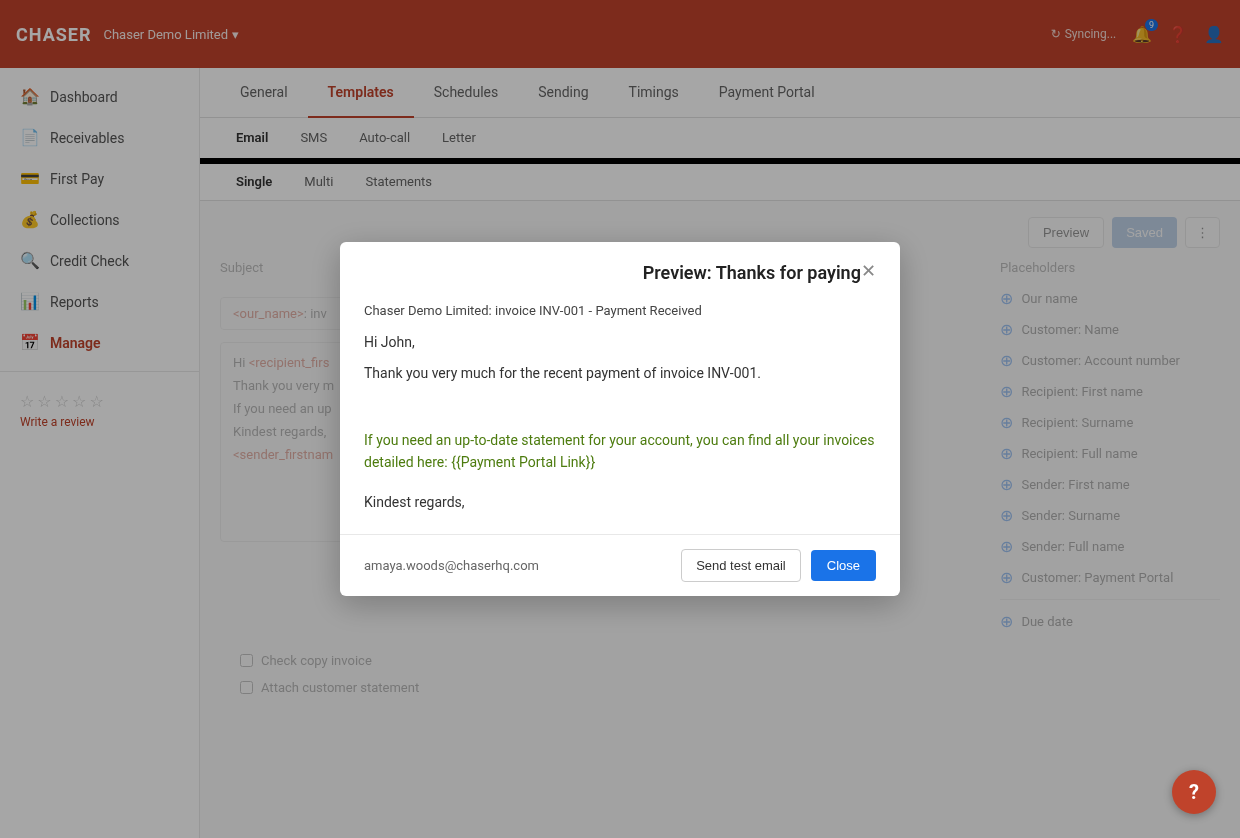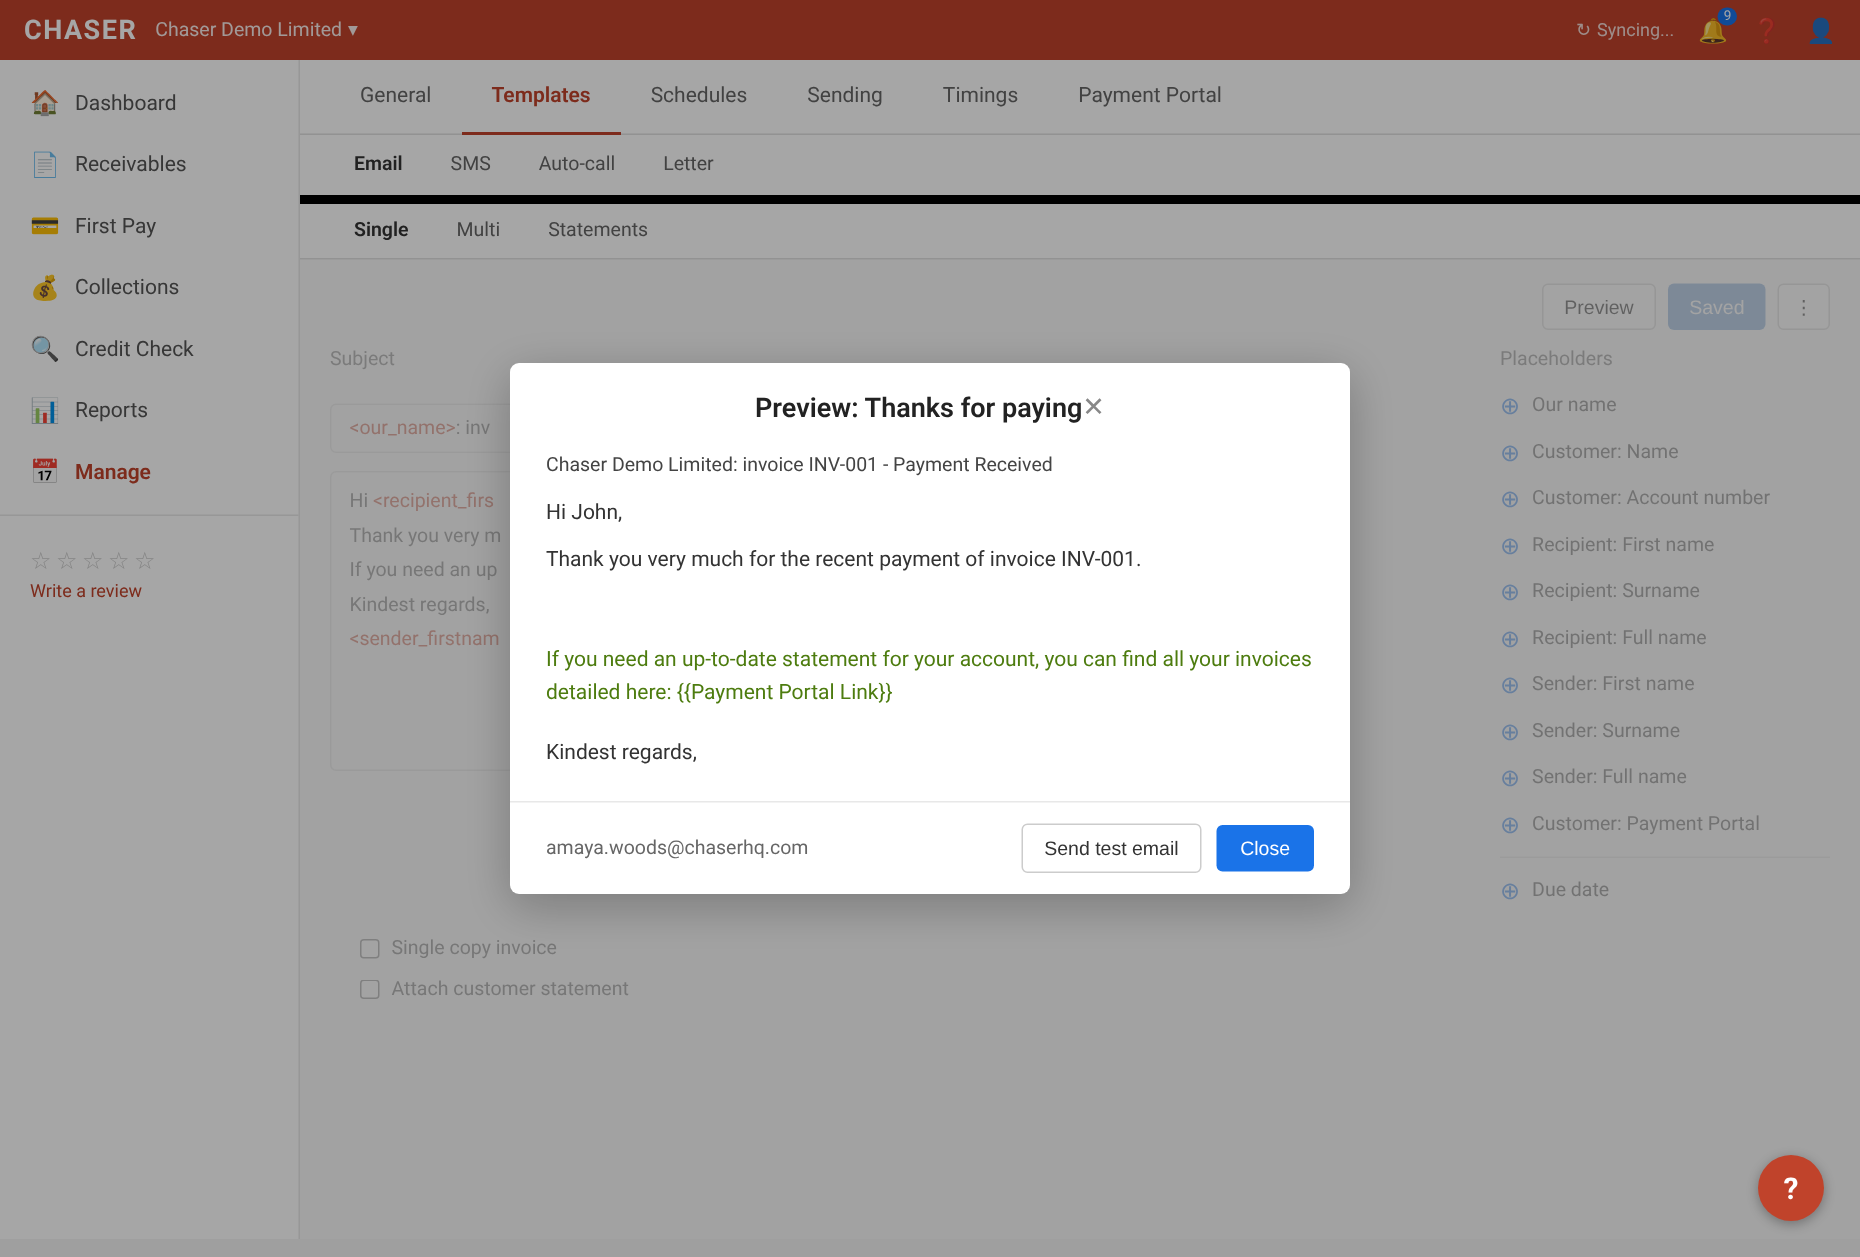--- a/index.html
+++ b/index.html
@@ -1,21 +1,21 @@
 <!DOCTYPE html>
 <html><head>
   <meta charset="utf-8">
   <style>
     * { box-sizing: border-box; margin: 0; padding: 0; }
     body { font-family: -apple-system, BlinkMacSystemFont, 'Segoe UI', Roboto, sans-serif; background: #f5f5f5; height: 838px; overflow: hidden; }
 
     
     .topnav {
       background: #c0432b;
-      height: 40px;
+      height: 68px;
       display: flex;
       align-items: center;
       padding: 0 16px;
       justify-content: space-between;
     }
     .topnav-left { display: flex; align-items: center; gap: 12px; }
     .logo-text { color: white; font-weight: 700; font-size: 18px; letter-spacing: 1px; }
     .company-selector { color: white; font-size: 13px; display: flex; align-items: center; gap: 4px; opacity: 0.9; cursor: pointer; }
     .topnav-right { display: flex; align-items: center; gap: 16px; }
     .topnav-icon { color: white; opacity: 0.9; cursor: pointer; font-size: 16px; }
@@ -107,21 +107,21 @@
       border-radius: 6px;
       width: 560px;
       max-height: 600px;
       box-shadow: 0 8px 32px rgba(0,0,0,0.25);
       display: flex;
       flex-direction: column;
     }
     .modal-header {
       padding: 20px 24px 16px;
       display: flex;
-      justify-content: center;
+      justify-content: flex-end;
       align-items: flex-start;
       border-bottom: none;
     }
     .modal-title { font-size: 18px; font-weight: 600; color: #222; }
     .modal-close { background: none; border: none; cursor: pointer; color: #888; font-size: 18px; line-height: 1; }
     .modal-body { padding: 4px 24px 20px; flex: 1; overflow-y: auto; }
     .email-subject { font-size: 13px; color: #444; margin-bottom: 16px; }
     .email-greeting { font-size: 14px; color: #333; margin-bottom: 12px; }
     .email-body-text { font-size: 14px; color: #333; line-height: 1.6; margin-bottom: 12px; }
     .email-body-text2 { font-size: 14px; color: #4d7c0f; line-height: 1.6; margin-bottom: 20px; margin-top: 44px; }
@@ -326,21 +326,21 @@
           <div class="ph-item">
               <span class="ph-plus">⊕</span>
               <span>Due date</span>
             </div>
         </div>
       </div>
 
       <div class="attach-section">
         <div class="attach-row">
           <input type="checkbox" style="">
-          <span>Single copy invoice</span>
+          <span>Check copy invoice</span>
         </div>
         <div class="attach-row">
           <input type="checkbox" style="">
           <span>Attach customer statement</span>
         </div>
       </div>
     </div>
 
   </div>
 </div>

